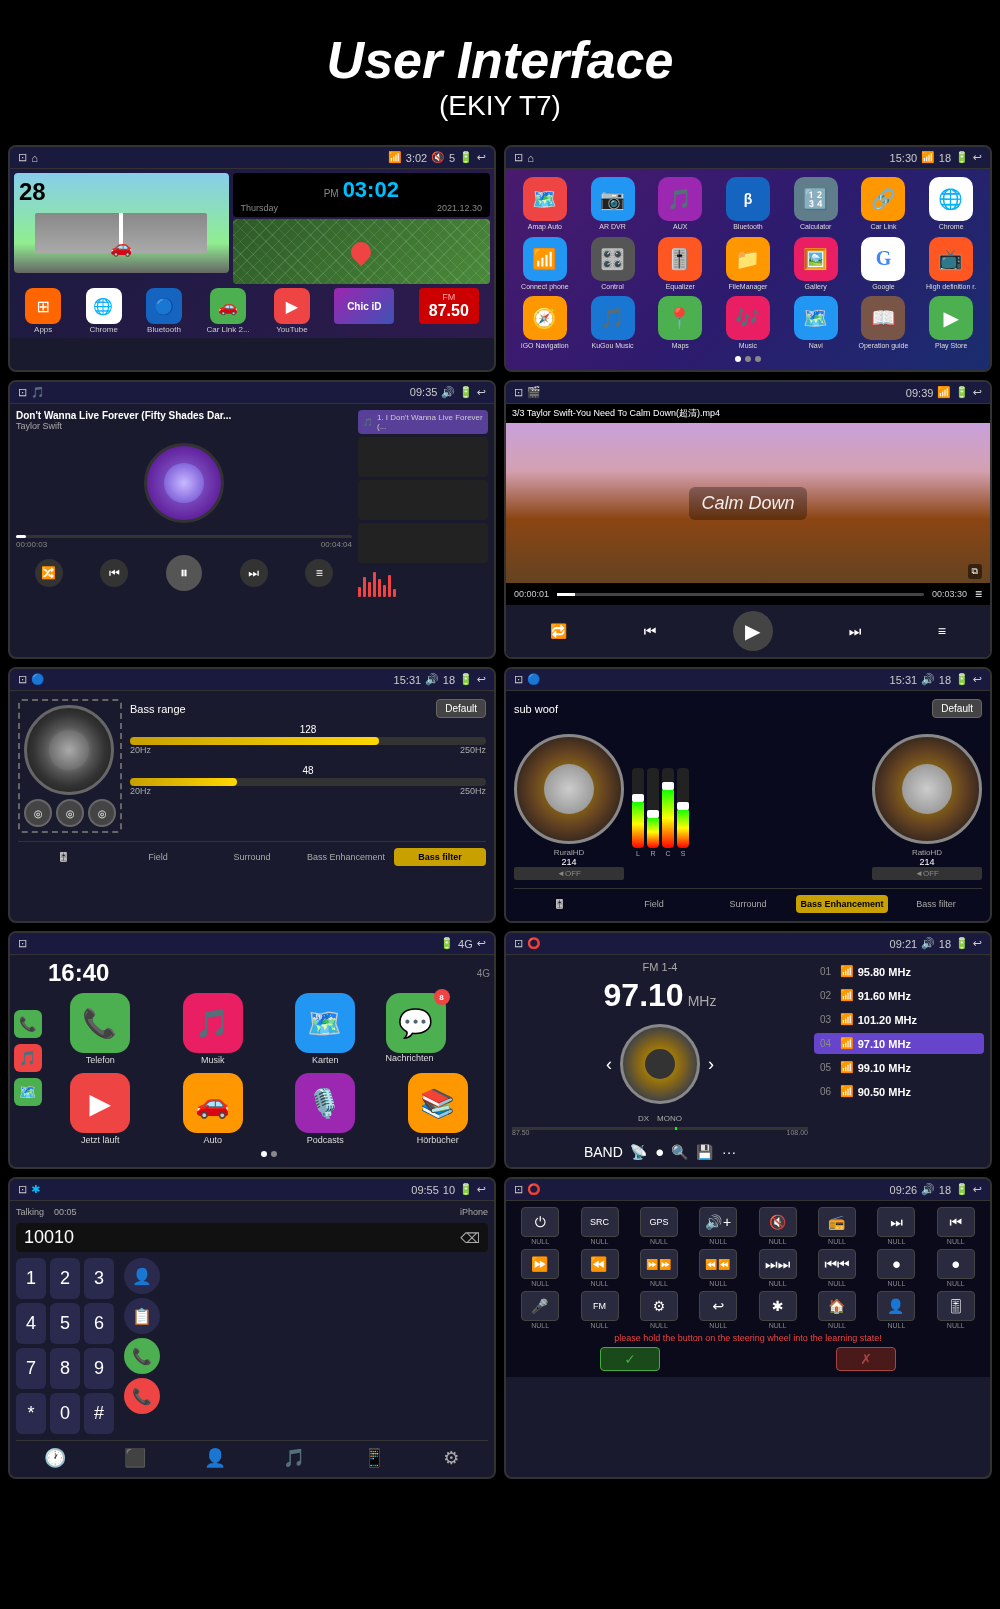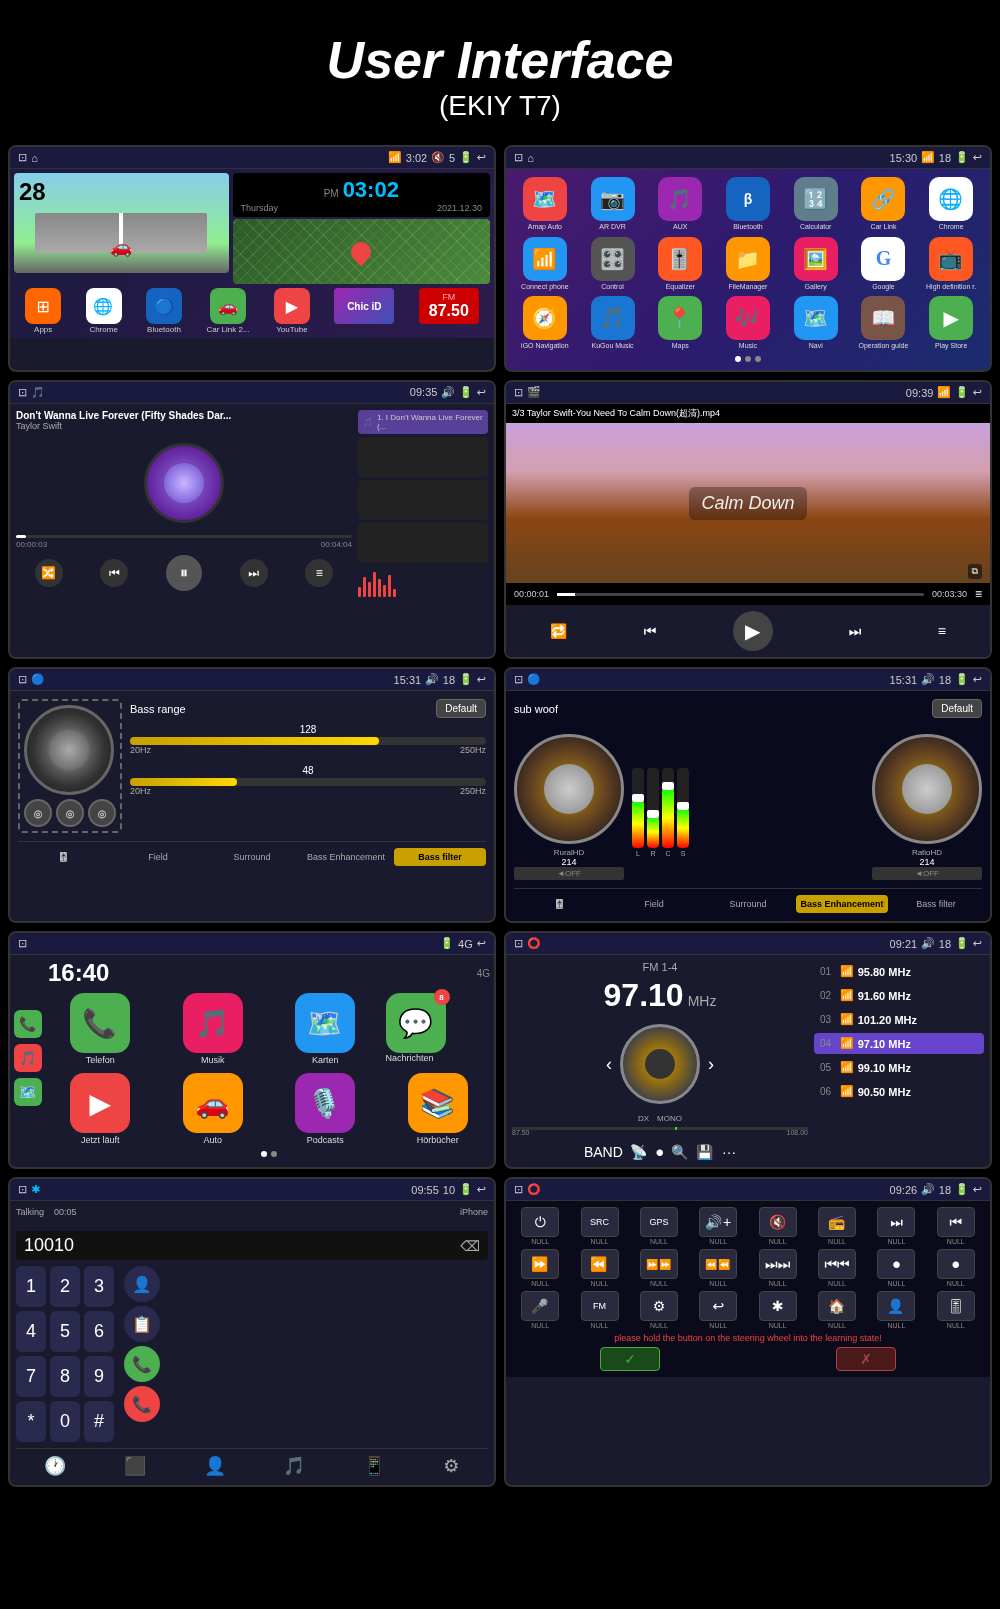--- a/index.html
+++ b/index.html
@@ -581,21 +581,21 @@
     
     .screen9-body {
       background: #1a1a2e;
       padding: 6px;
     }
     .call-status-bar {
       display: flex;
       justify-content: space-between;
       font-size: 9px;
       color: #aaa;
-      margin-bottom: 14px;
+      margin-bottom: 6px;
     }
     .phone-input-area {
       display: flex;
       align-items: center;
       gap: 4px;
       background: #111;
       border-radius: 4px;
       padding: 4px 8px;
       margin-bottom: 6px;
     }

